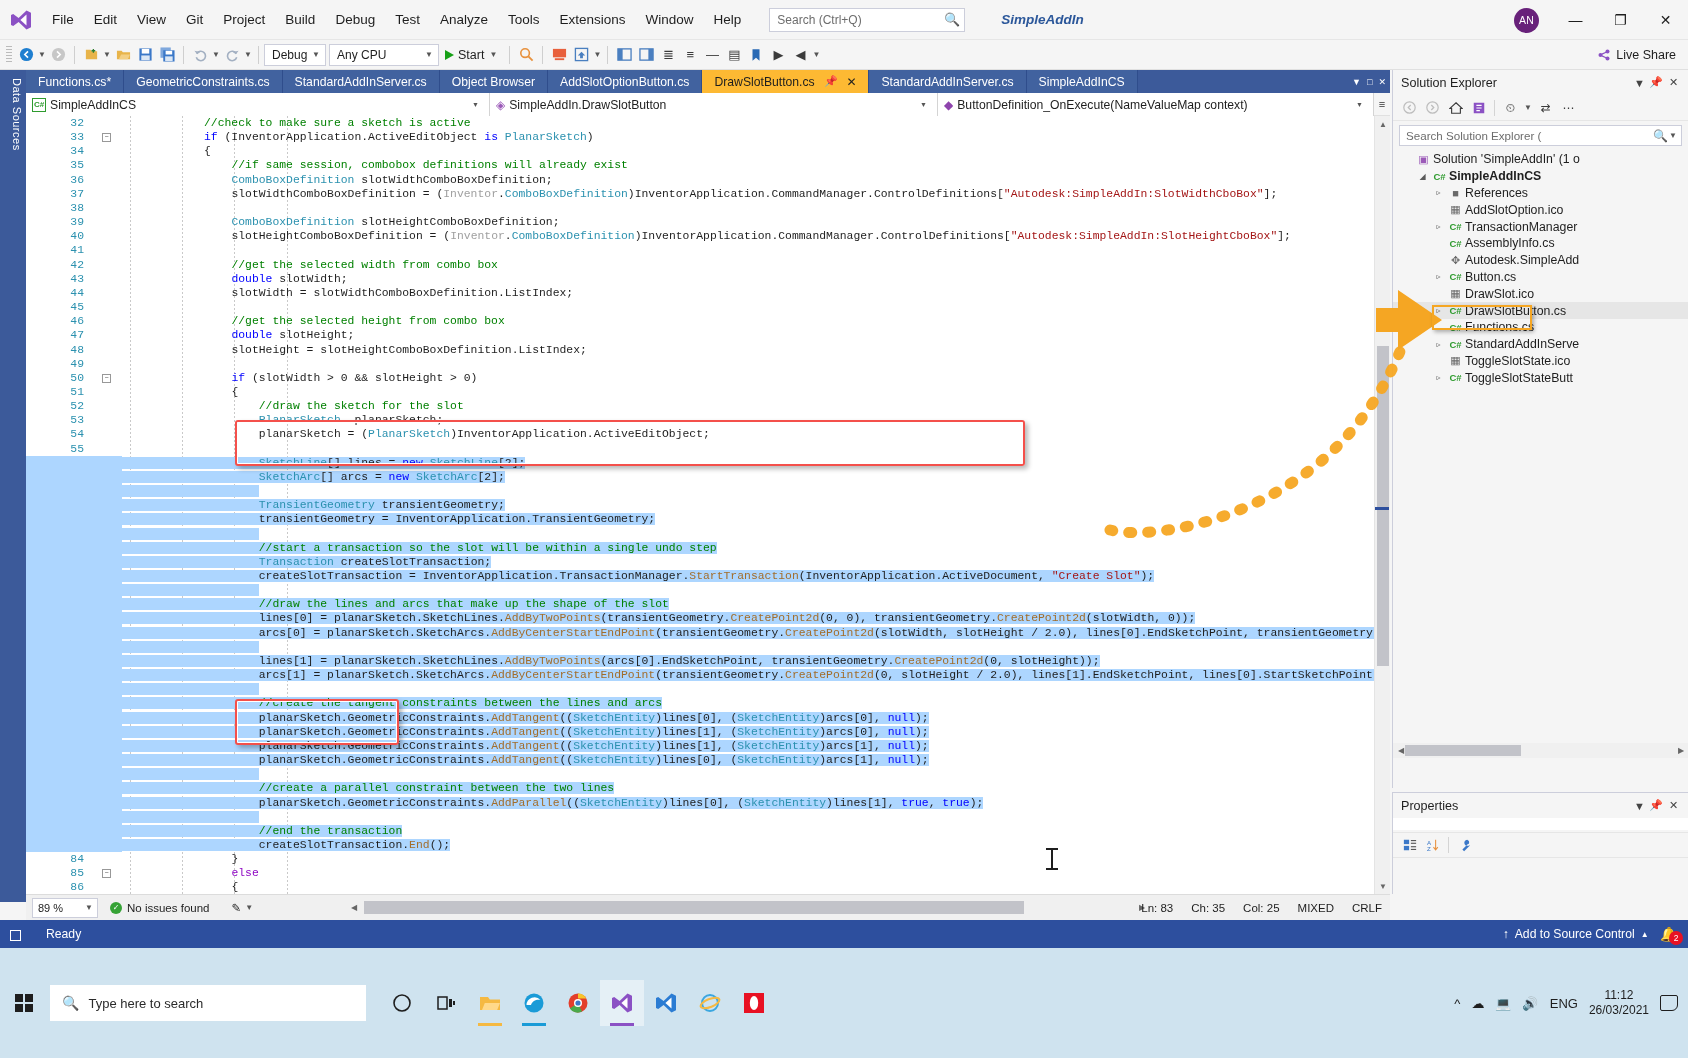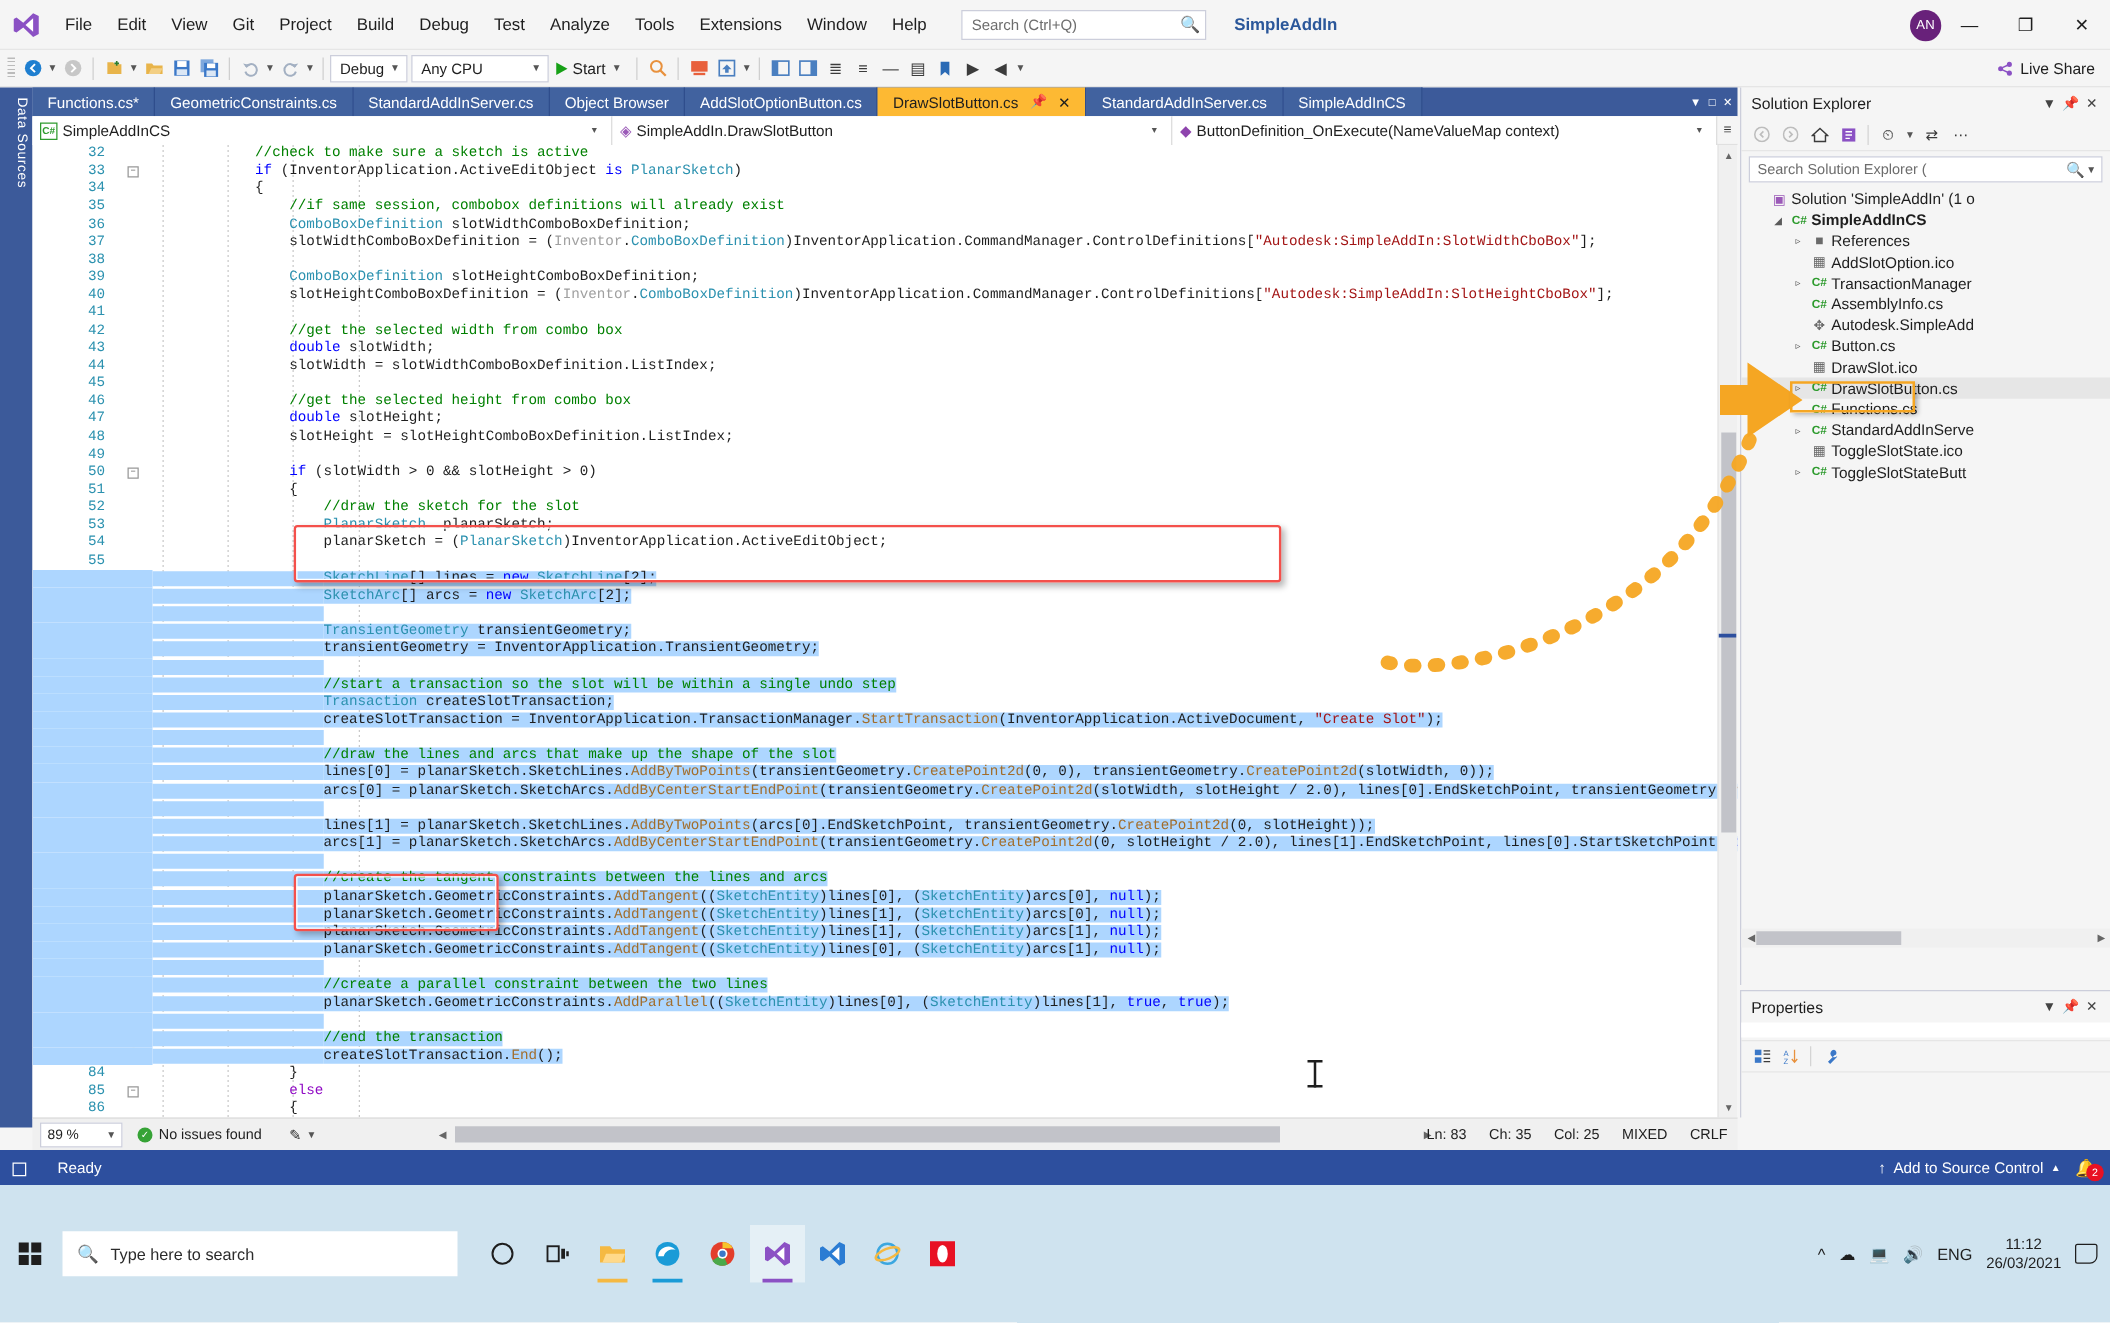--- a/index.html
+++ b/index.html
@@ -26,27 +26,27 @@
     font-family: "Liberation Sans", sans-serif;
   }
   .search-box {
     margin-left: 18px; width: 196px; height: 24px; background: #fff;
     border: 1px solid #cccedb; display: flex; align-items: center;
     padding: 0 4px 0 7px; font-size: 12px; color: #6d6d6d;
   }
   .search-box .sp { flex: 1; }
   .search-box .mag { color: #3b78c8; font-size: 13px; }
   .title-project {
-    margin-left: 22px; font-size: 13.5px; color: #2b579a; font-weight: bold;
+    margin-left: 36px; font-size: 13.5px; color: #2b579a; font-weight: bold; font-style: italic;
   }
   .tb-right { position: absolute; right: 0; top: 0; height: 40px; display: flex; align-items: center; }
   .avatar-circle {
     width: 25px; height: 25px; border-radius: 50%; background: #68217a; color: #fff;
     font-size: 10.5px; display: flex; align-items: center; justify-content: center;
-    letter-spacing: .3px;
+    margin-right: 14px; letter-spacing: .3px;
   }
   .win-btn { width: 45px; height: 40px; display:flex; align-items:center; justify-content:center;
              font-size: 14px; color: #1e1e1e; }
 
   
   .toolbar {
     position: absolute; top: 40px; left: 0; width: 1688px; height: 30px;
     background: #f5f5f5; display: flex; align-items: center; padding-left: 6px;
     border-bottom: 1px solid #e0e0e0;
   }

